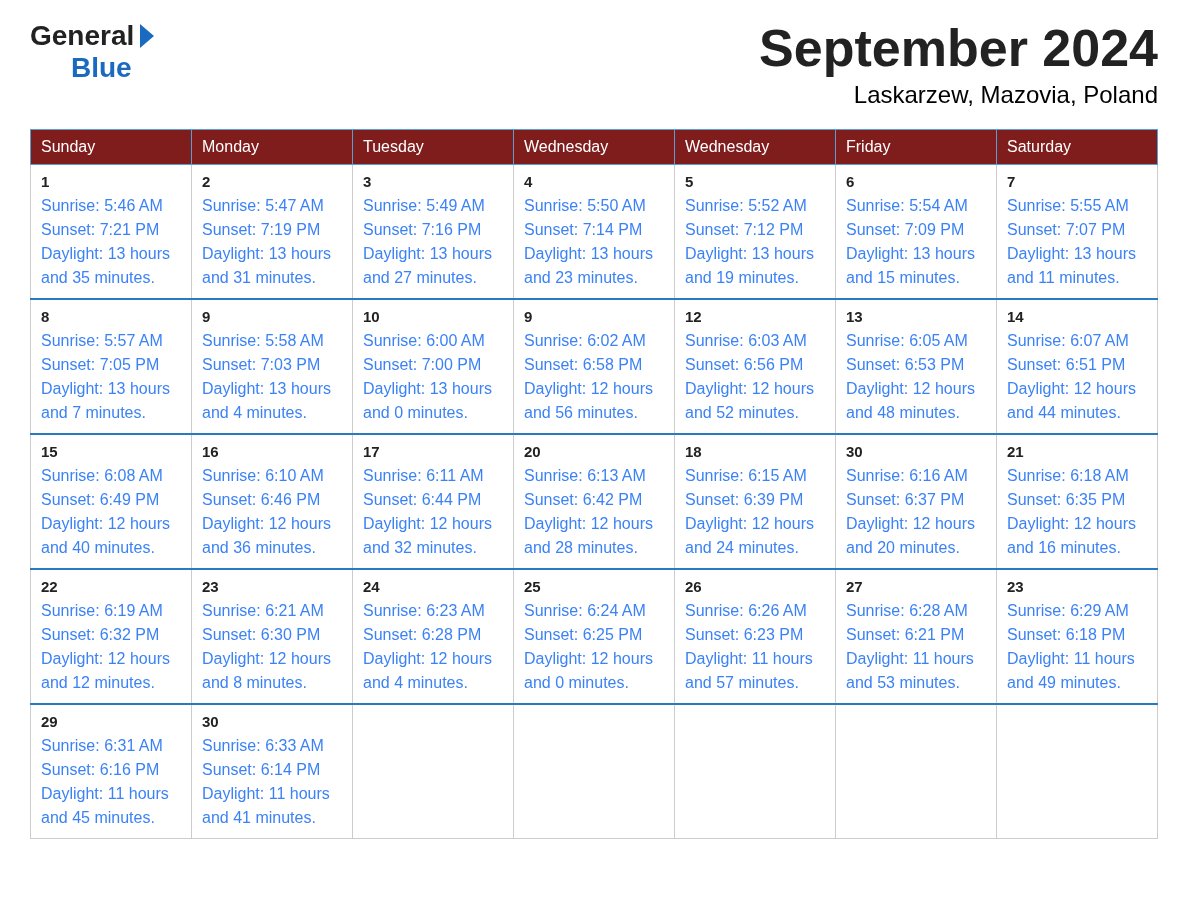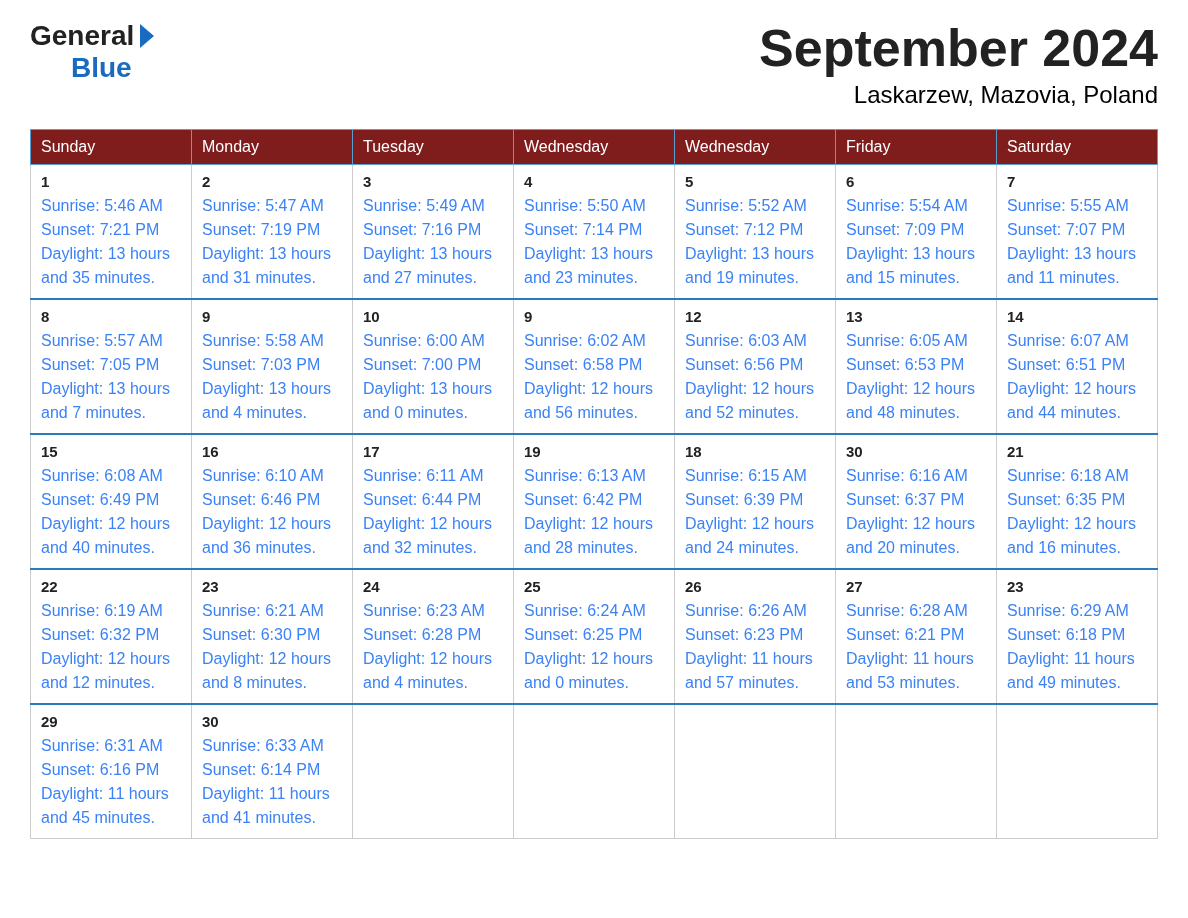--- a/index.html
+++ b/index.html
@@ -189,21 +189,21 @@
         </td>
         <td>
           <span class="day-number">16</span>
           <div class="day-info">Sunrise: 6:10 AM<br>Sunset: 6:46 PM<br>Daylight: 12 hours and 36 minutes.</div>
         </td>
         <td>
           <span class="day-number">17</span>
           <div class="day-info">Sunrise: 6:11 AM<br>Sunset: 6:44 PM<br>Daylight: 12 hours and 32 minutes.</div>
         </td>
         <td>
-          <span class="day-number">19</span>
+          <span class="day-number">20</span>
           <div class="day-info">Sunrise: 6:13 AM<br>Sunset: 6:42 PM<br>Daylight: 12 hours and 28 minutes.</div>
         </td>
         <td>
           <span class="day-number">18</span>
           <div class="day-info">Sunrise: 6:15 AM<br>Sunset: 6:39 PM<br>Daylight: 12 hours and 24 minutes.</div>
         </td>
         <td>
           <span class="day-number">30</span>
           <div class="day-info">Sunrise: 6:16 AM<br>Sunset: 6:37 PM<br>Daylight: 12 hours and 20 minutes.</div>
         </td>

